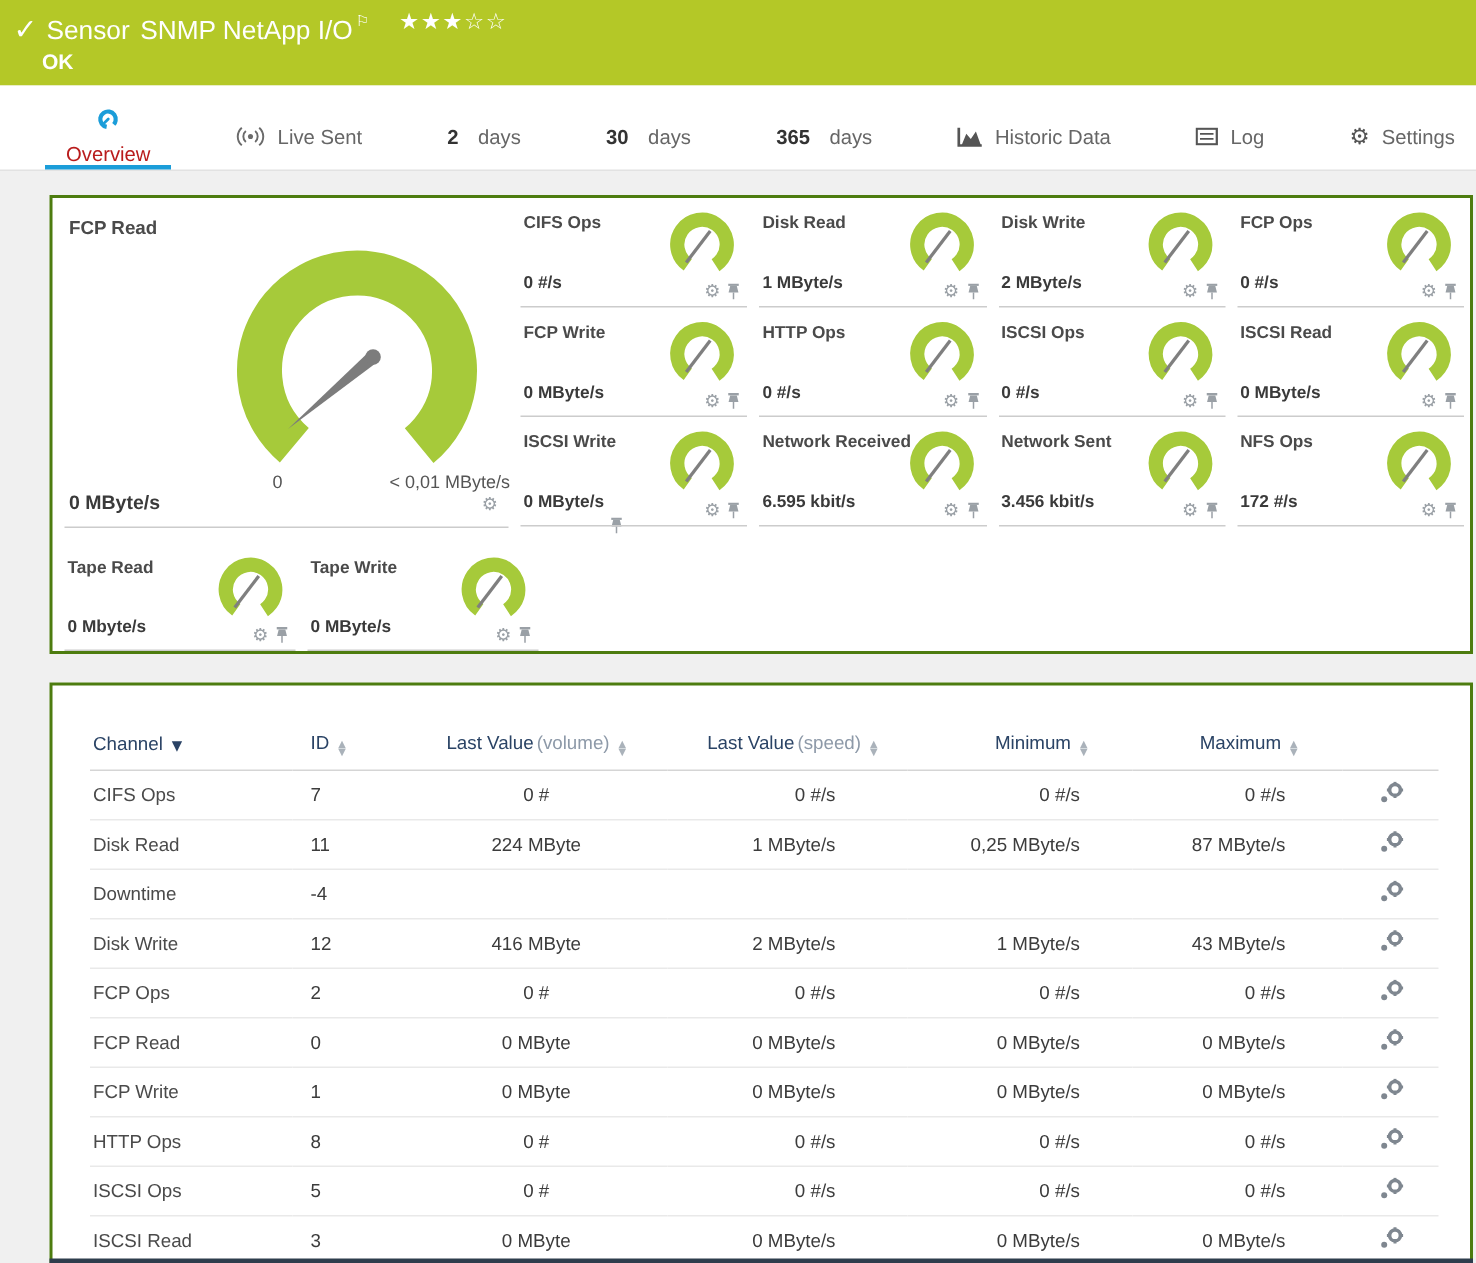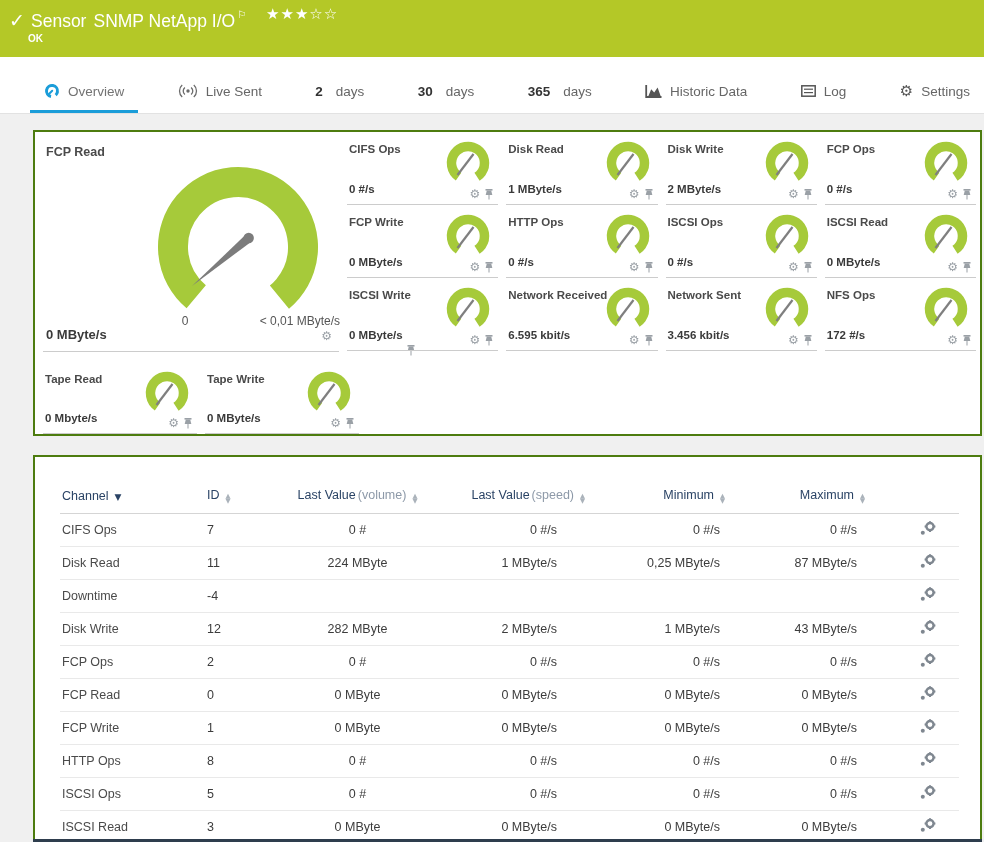--- a/index.html
+++ b/index.html
@@ -10,35 +10,35 @@
   }
   .glyph{font-family:"DejaVu Sans",sans-serif;}
 
   
   .statusbar{position:absolute;left:0;top:0;width:984px;height:57px;background:#b4c827;color:#fff;}
   .statusbar .check{position:absolute;left:9px;top:9px;font-size:19px;font-weight:bold;}
   .statusbar .titleline{position:absolute;left:31px;top:9px;font-size:17.5px;white-space:nowrap;}
   .statusbar .kind{margin-right:7px;}
   .statusbar .flag{font-size:10px;vertical-align:9px;margin-left:2px;}
   .statusbar .stars{position:absolute;left:266px;top:5px;font-size:15px;letter-spacing:1px;cursor:pointer;}
-  .statusbar .ok{position:absolute;left:28px;top:33px;font-size:10px;font-weight:bold;}
+  .statusbar .ok{position:absolute;left:28px;top:33px;font-size:14px;font-weight:bold;}
 
   
   .tabbar{
     position:absolute;left:0;top:57px;width:984px;height:57px;background:#fff;
     border-bottom:1px solid #e2e2e2;box-sizing:border-box;
     display:flex;align-items:flex-end;justify-content:space-between;
     padding-left:30px;
   }
   .tab{
     height:38px;display:flex;align-items:center;gap:8px;padding:0 14px;
     font-size:13.5px;color:#666;border-bottom:3px solid transparent;cursor:pointer;white-space:nowrap;
   }
   .tab .num{font-weight:bold;color:#333;margin-right:5px;}
-  .tab.active{color:#737373;border-bottom-color:#1b9dd9;}
+  .tab.active{color:#b91c1c;border-bottom-color:#1b9dd9;flex-direction:column;}
   .tab .gearglyph{font-size:15px;color:#555;line-height:1;}
 
   
   .card{position:absolute;background:#fff;border:2px solid #4d7c0f;box-sizing:border-box;}
   #gauges-card{left:33px;top:130px;width:949px;height:306px;}
   #table-card{left:33px;top:455px;width:949px;height:387px;overflow:hidden;}
 
   
   .bigblock{position:absolute;left:0;top:0;width:310px;height:222px;}
   .bigblock .btitle{position:absolute;left:11px;top:13px;font-size:12.5px;font-weight:bold;color:#4a4a4a;}
@@ -525,21 +525,21 @@
         <line x1="5.6" y1="5.6" x2="7" y2="5.6" stroke="#7f8790" stroke-width="2"></line>
         <line x1="15" y1="5.6" x2="16.4" y2="5.6" stroke="#7f8790" stroke-width="2"></line>
         <circle cx="3.8" cy="11.8" r="2" fill="#7f8790"></circle>
       </svg>
     </td>
   </tr>
 
   <tr>
     <td class="ch">Disk Write</td>
     <td class="idcol">12</td>
-    <td class="vol">282 MByte</td>
+    <td class="vol">416 MByte</td>
     <td class="spd">2 MByte/s</td>
     <td class="min">1 MByte/s</td>
     <td class="max">43 MByte/s</td>
     <td class="act">
       <svg class="rowgear" width="17" height="15" viewBox="0 0 17 15">
         <circle cx="11" cy="5.6" r="3.6" fill="none" stroke="#7f8790" stroke-width="2.4"></circle>
         <line x1="11" y1="0.2" x2="11" y2="1.6" stroke="#7f8790" stroke-width="2"></line>
         <line x1="11" y1="9.6" x2="11" y2="11" stroke="#7f8790" stroke-width="2"></line>
         <line x1="5.6" y1="5.6" x2="7" y2="5.6" stroke="#7f8790" stroke-width="2"></line>
         <line x1="15" y1="5.6" x2="16.4" y2="5.6" stroke="#7f8790" stroke-width="2"></line>

